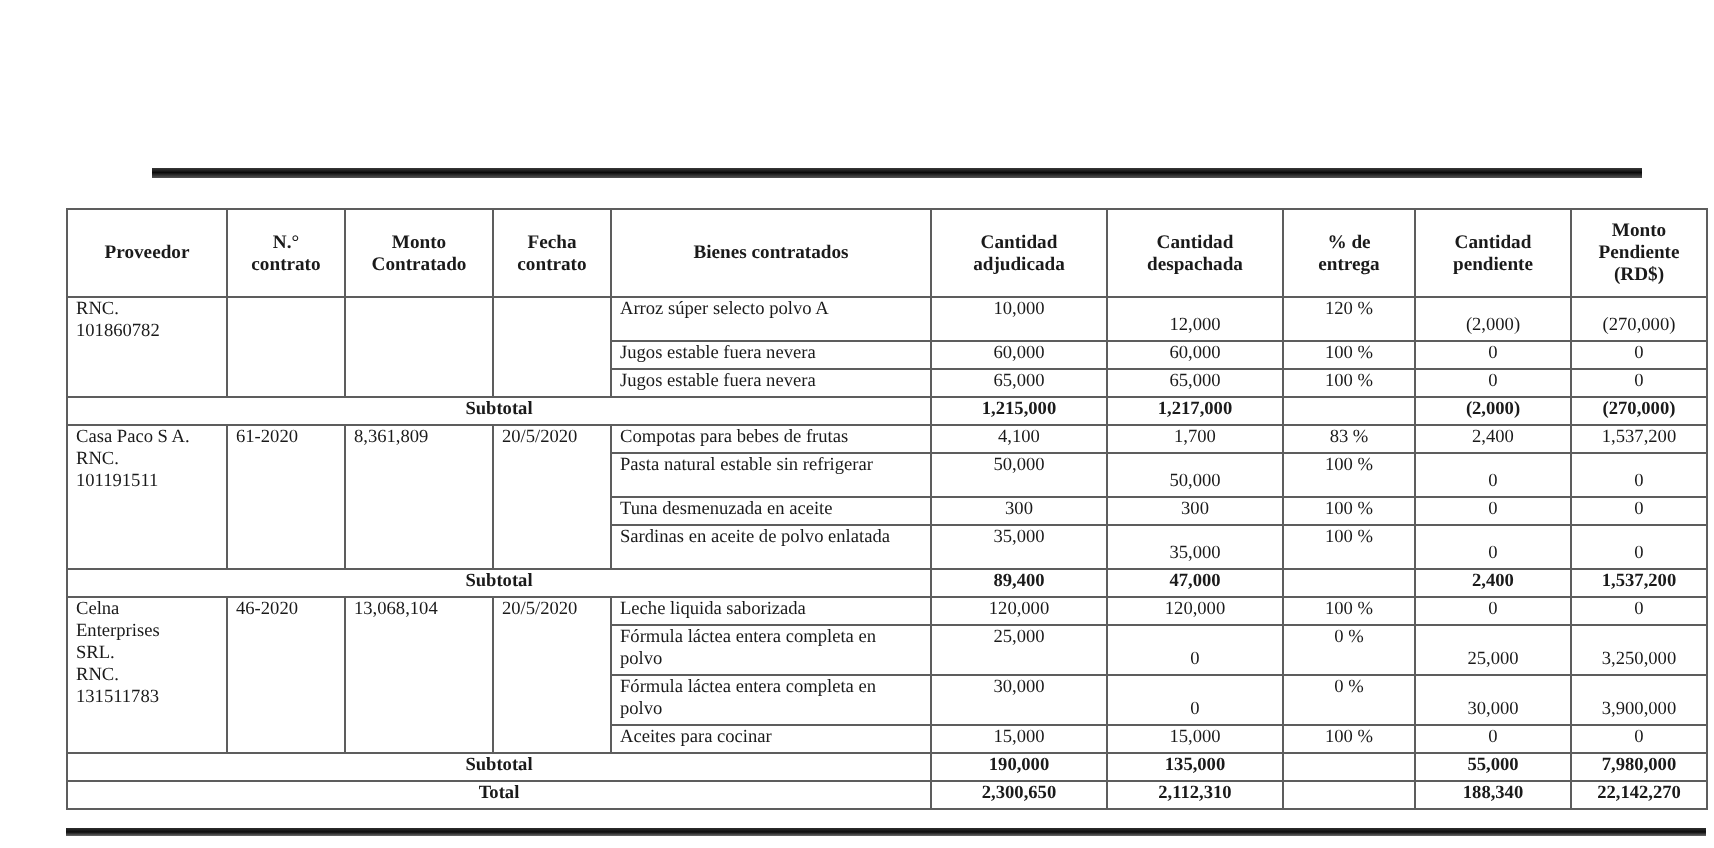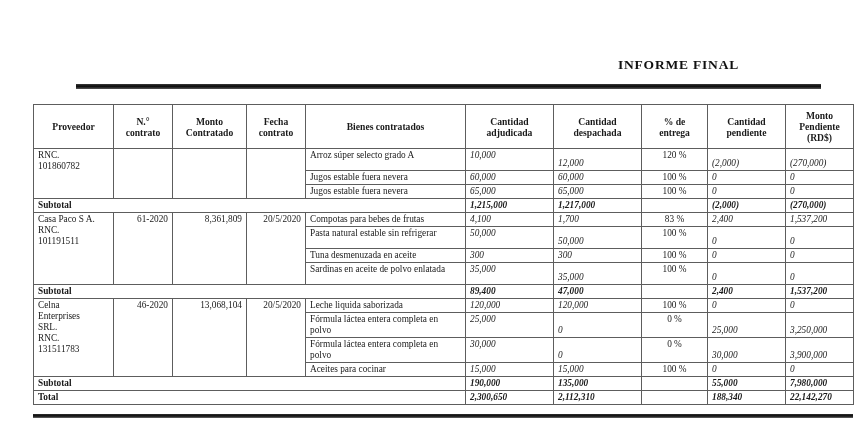--- a/index.html
+++ b/index.html
@@ -114,33 +114,33 @@
   .c-num   { width: 59px; }
   .c-monto { width: 74px; }
   .c-fecha { width: 59px; }
   .c-bien  { width: 160px; }
   .c-adj   { width: 88px; }
   .c-desp  { width: 88px; }
   .c-pct   { width: 66px; }
   .c-pend  { width: 78px; }
   .c-mpend { width: 68px; }
 
-  td.num { text-align: left; vertical-align: top; font-style: italic; }
+  td.num { text-align: center; vertical-align: top; }
   td.num.bottom { vertical-align: bottom; }
   td.pct { text-align: center; }
   td.prov { vertical-align: middle; line-height: 1.35; }
-  td.center { text-align: right; vertical-align: middle; }
+  td.center { text-align: left; vertical-align: middle; }
   td.bien { text-align: left; }
 
   tr.subtotal td, tr.total td {
     font-weight: bold;
     vertical-align: middle;
   }
   td.sub-label {
-    text-align: left;
+    text-align: center;
     font-weight: bold;
     padding-right: 6px;
   }
   tr.total td { font-weight: bold; }
 
   .table-bottom-rule {
     position: absolute;
     left: 33px;
     right: 4px;
     top: 414px;
@@ -148,21 +148,20 @@
     height: 4px;
     background: linear-gradient(to bottom, #2e2e2e 0%, #0d0d0d 50%, #6a6a6a 100%);
   }
 </style>
 </head>
 <body>
 
 <div class="page-header">
 
 
-  <div class="report-title">INFORME FINAL</div>
   <div class="header-rule"></div>
 </div>
 
 <div class="table-wrap">
   <table class="report">
     <colgroup>
       <col class="c-prov">
         <col class="c-num">
         <col class="c-monto">
         <col class="c-fecha">
@@ -186,21 +185,21 @@
           <th><span>Cantidad</span><br><span>pendiente</span></th>
           <th><span>Monto</span><br><span>Pendiente</span><br><span>(RD$)</span></th>
         </tr>
     </thead>
     <tbody id="table-body">
         <tr style="height: 22px;">
           <td class="prov" rowspan="3">RNC.<br>101860782</td>
           <td class="center" rowspan="3"></td>
           <td class="center" rowspan="3"></td>
           <td class="center" rowspan="3"></td>
-          <td class="bien">Arroz súper selecto grado A</td>
+          <td class="bien">Arroz súper selecto polvo A</td>
           <td class="num">10,000</td>
           <td class="num bottom">12,000</td>
           <td class="pct">120 %</td>
           <td class="num bottom">(2,000)</td>
           <td class="num bottom">(270,000)</td>
         </tr>
         <tr>
           <td class="bien">Jugos estable fuera nevera</td>
           <td class="num">60,000</td>
           <td class="num">60,000</td>

